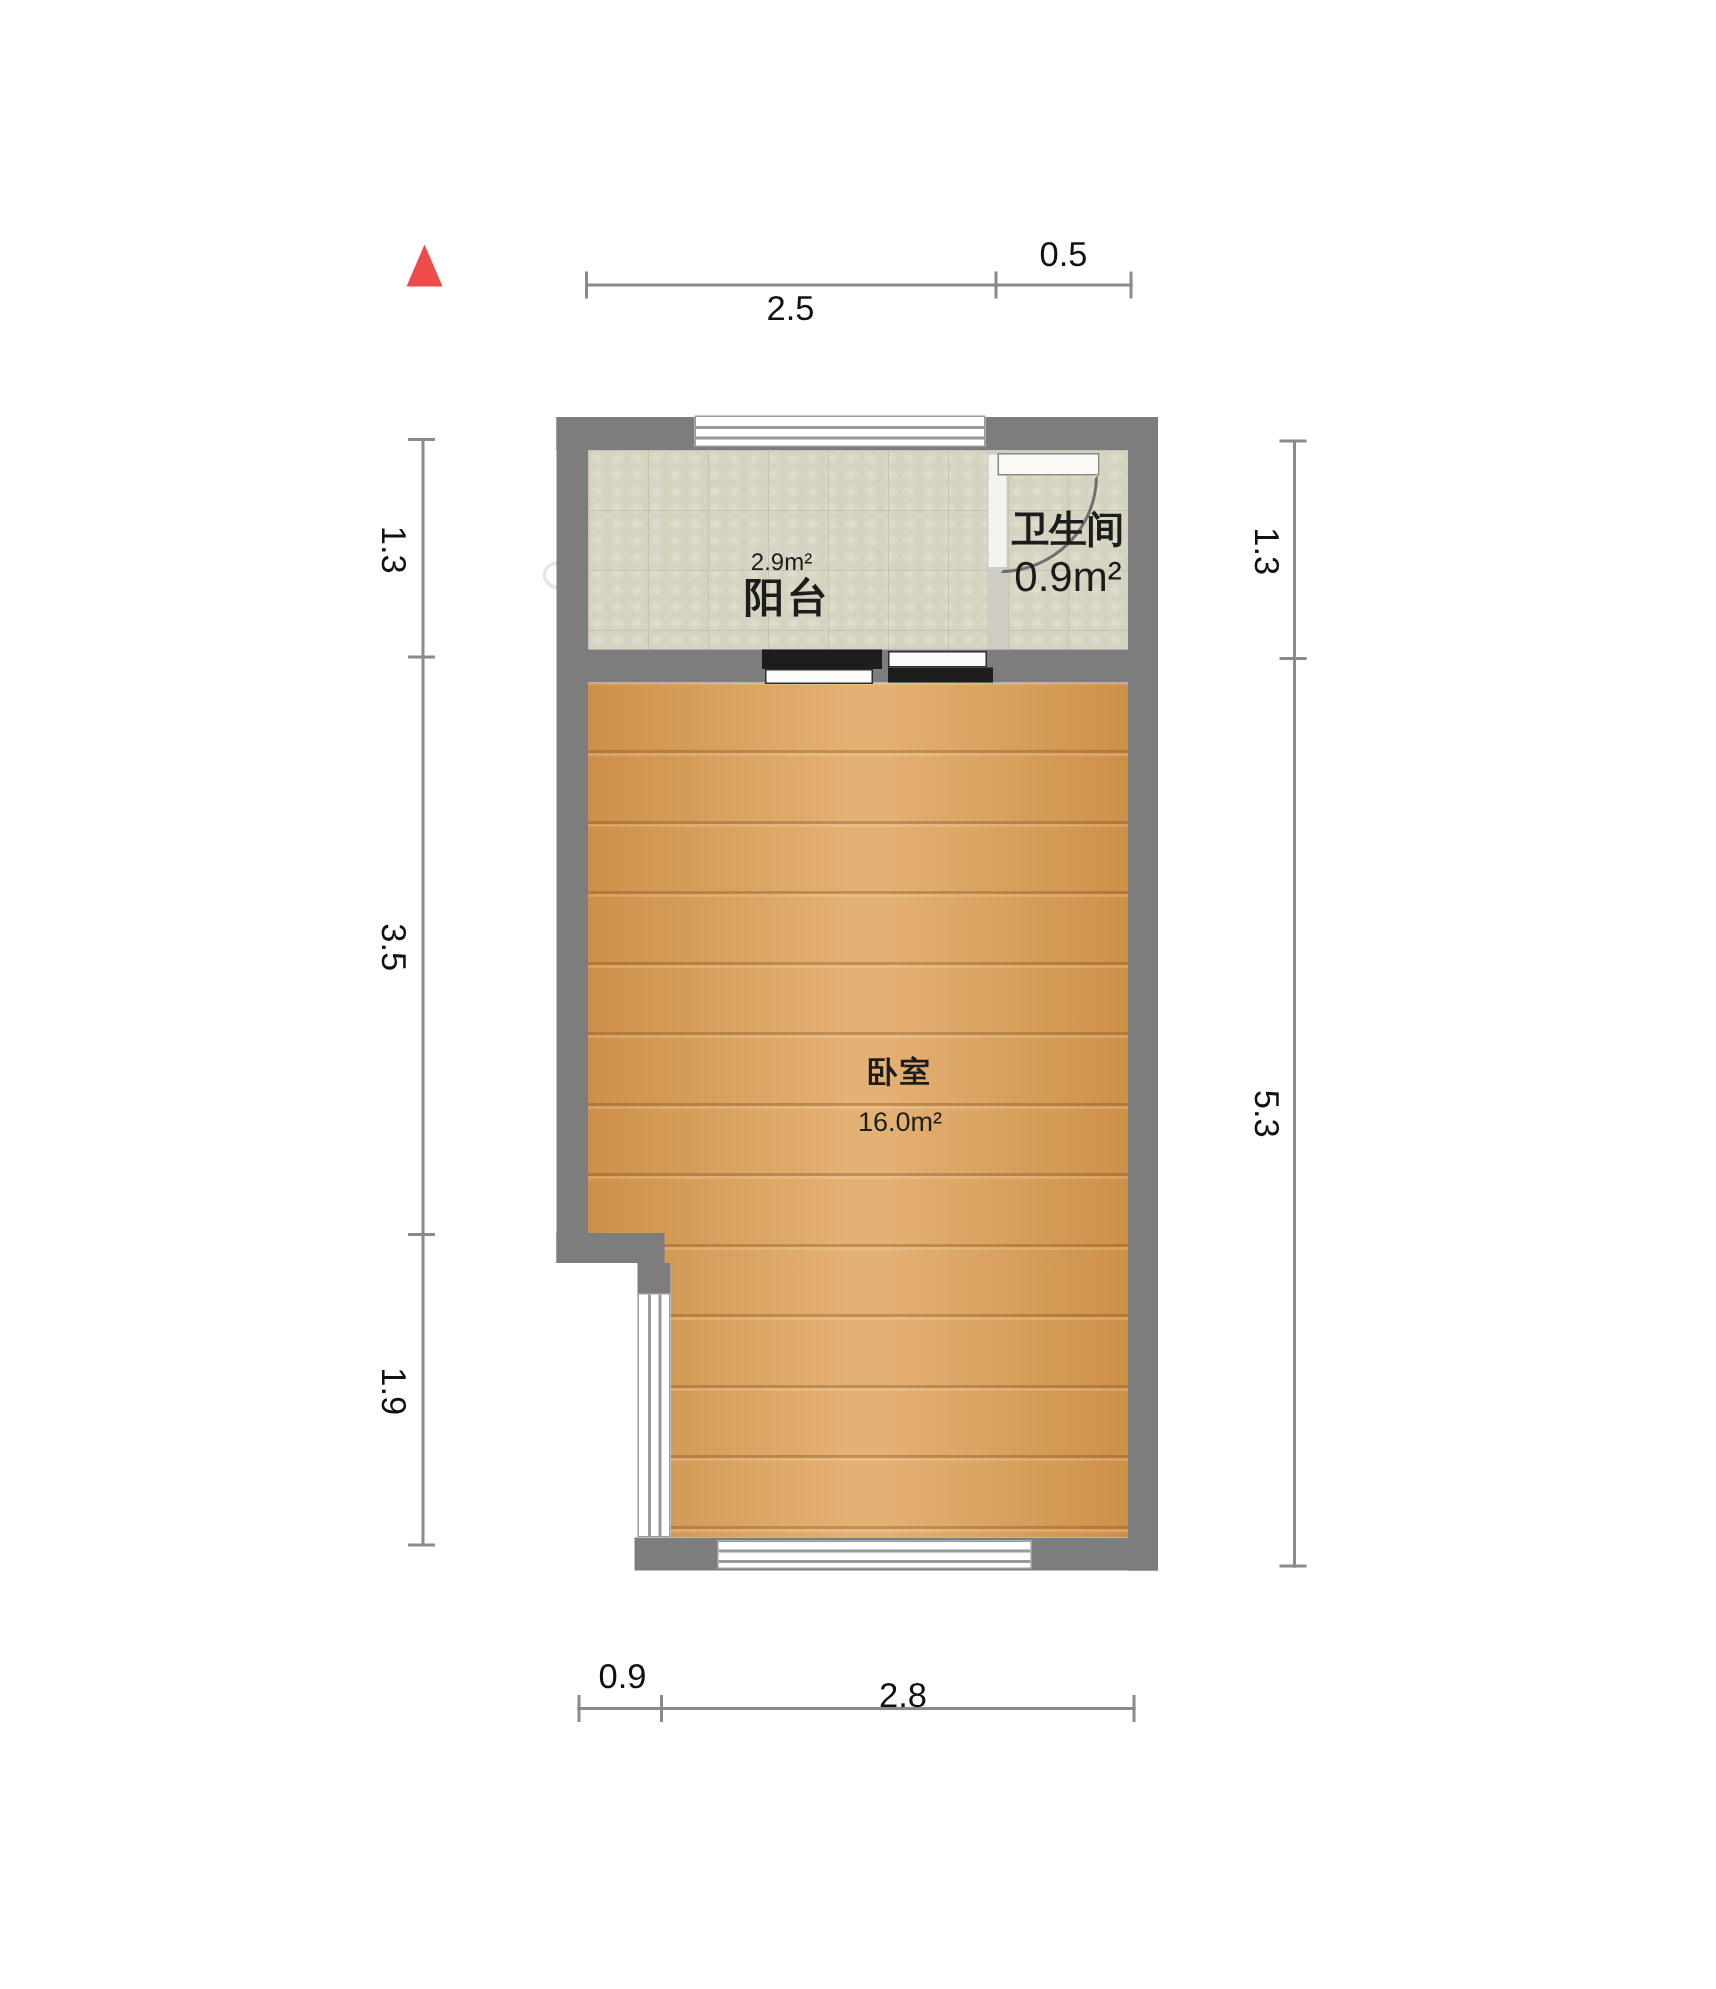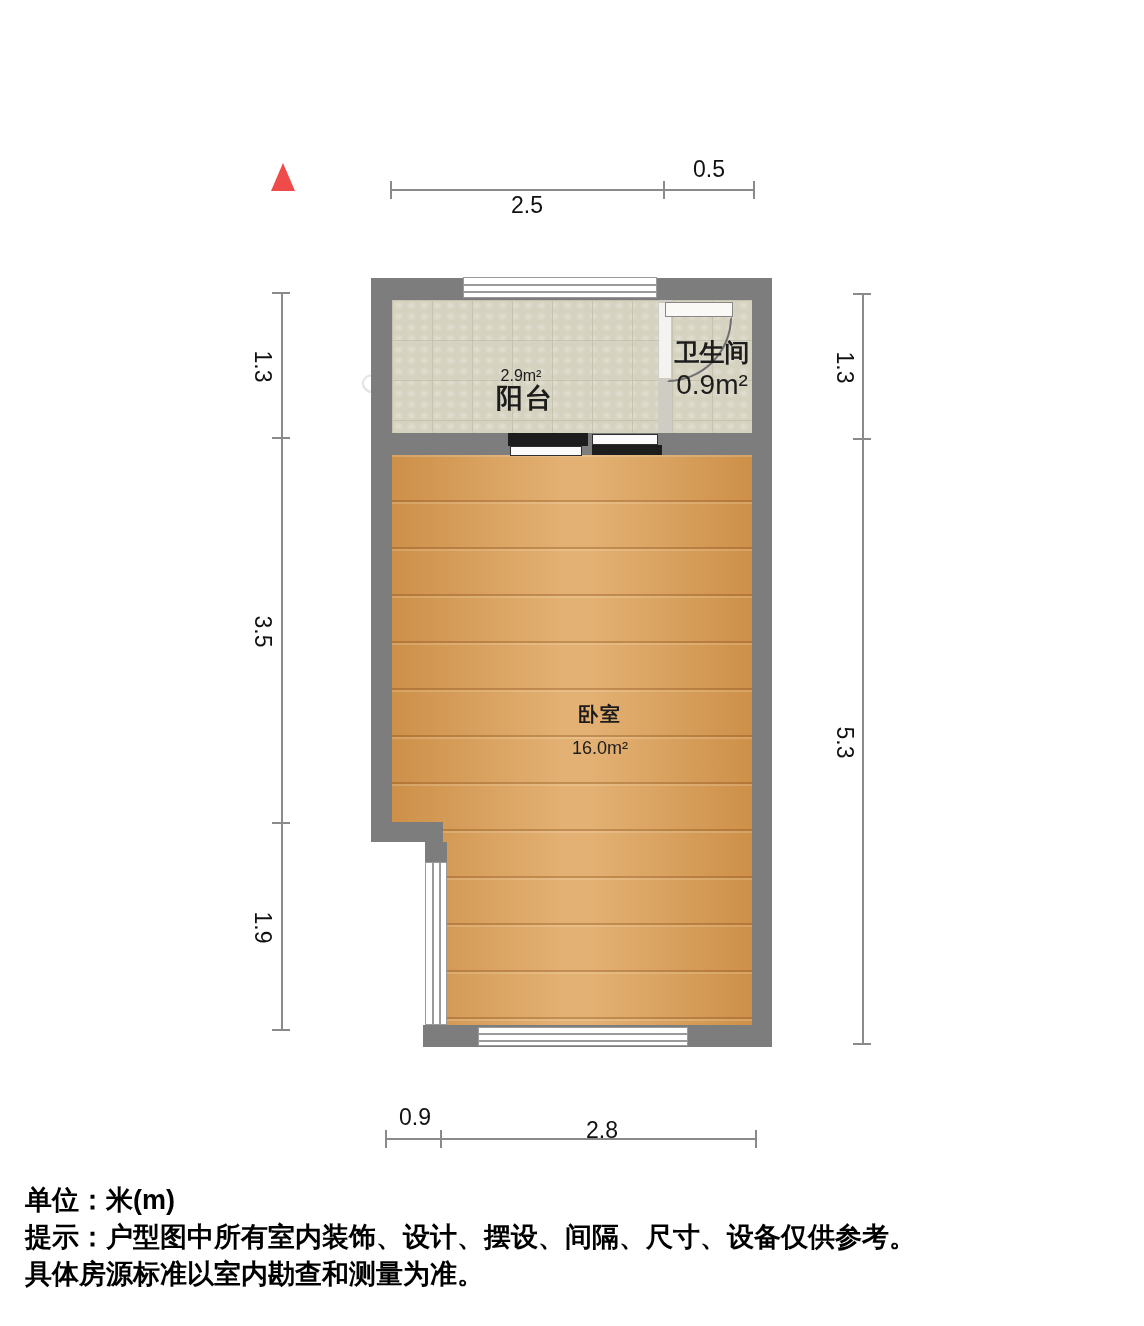--- a/index.html
+++ b/index.html
@@ -187,19 +187,14 @@
   <div class="dim-label rot" style="left:794px; top:354px;">1.3</div>
   <div class="dim-label rot" style="left:794px; top:729px;">5.3</div>
 
   <div class="dim dim-h line-bottom"></div>
   <div class="tick-v" style="left:385px; top:1130px;"></div>
   <div class="tick-v" style="left:440px; top:1130px;"></div>
   <div class="tick-v" style="left:755px; top:1130px;"></div>
   <div class="dim-label" style="left:365px; top:1104px;">0.9</div>
   <div class="dim-label" style="left:552px; top:1104px;margin-top:13px;">2.8</div>
 
-  <div class="footer">
-    <div>单位：米(m)</div>
-    <div>提示：户型图中所有室内装饰、设计、摆设、间隔、尺寸、设备仅供参考。</div>
-    <div>具体房源标准以室内勘查和测量为准。</div>
-  </div>
 
 </div>
 
 </body></html>

